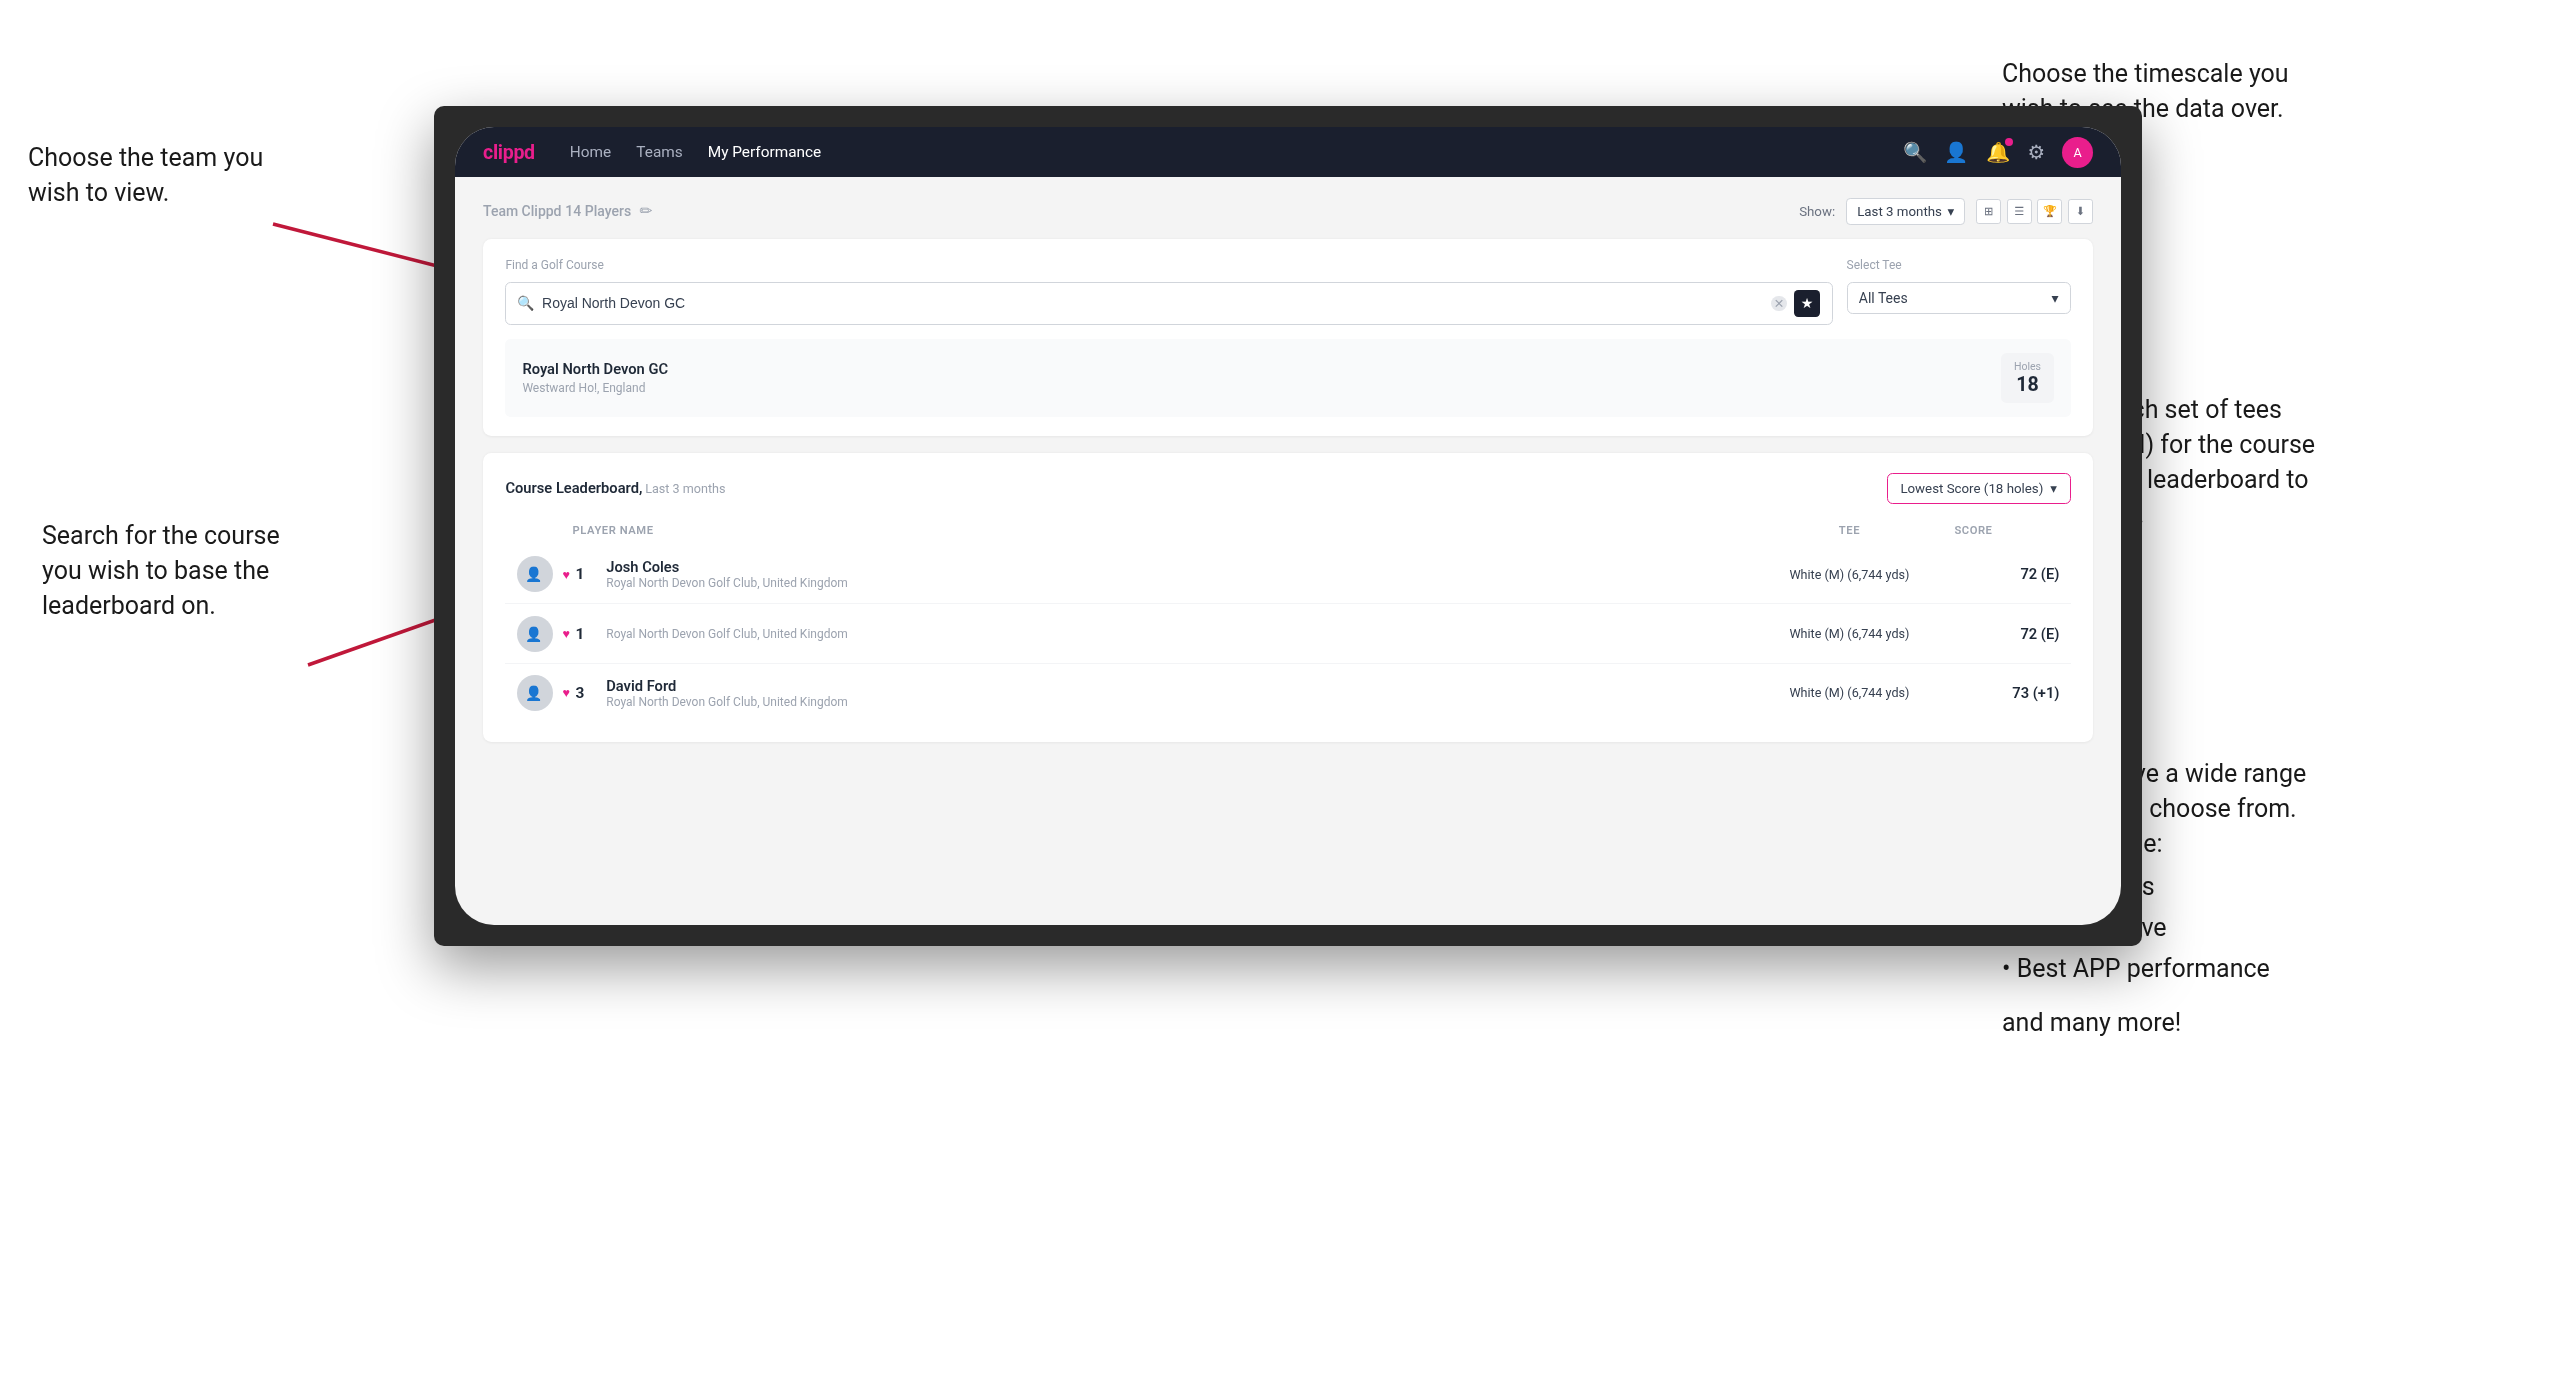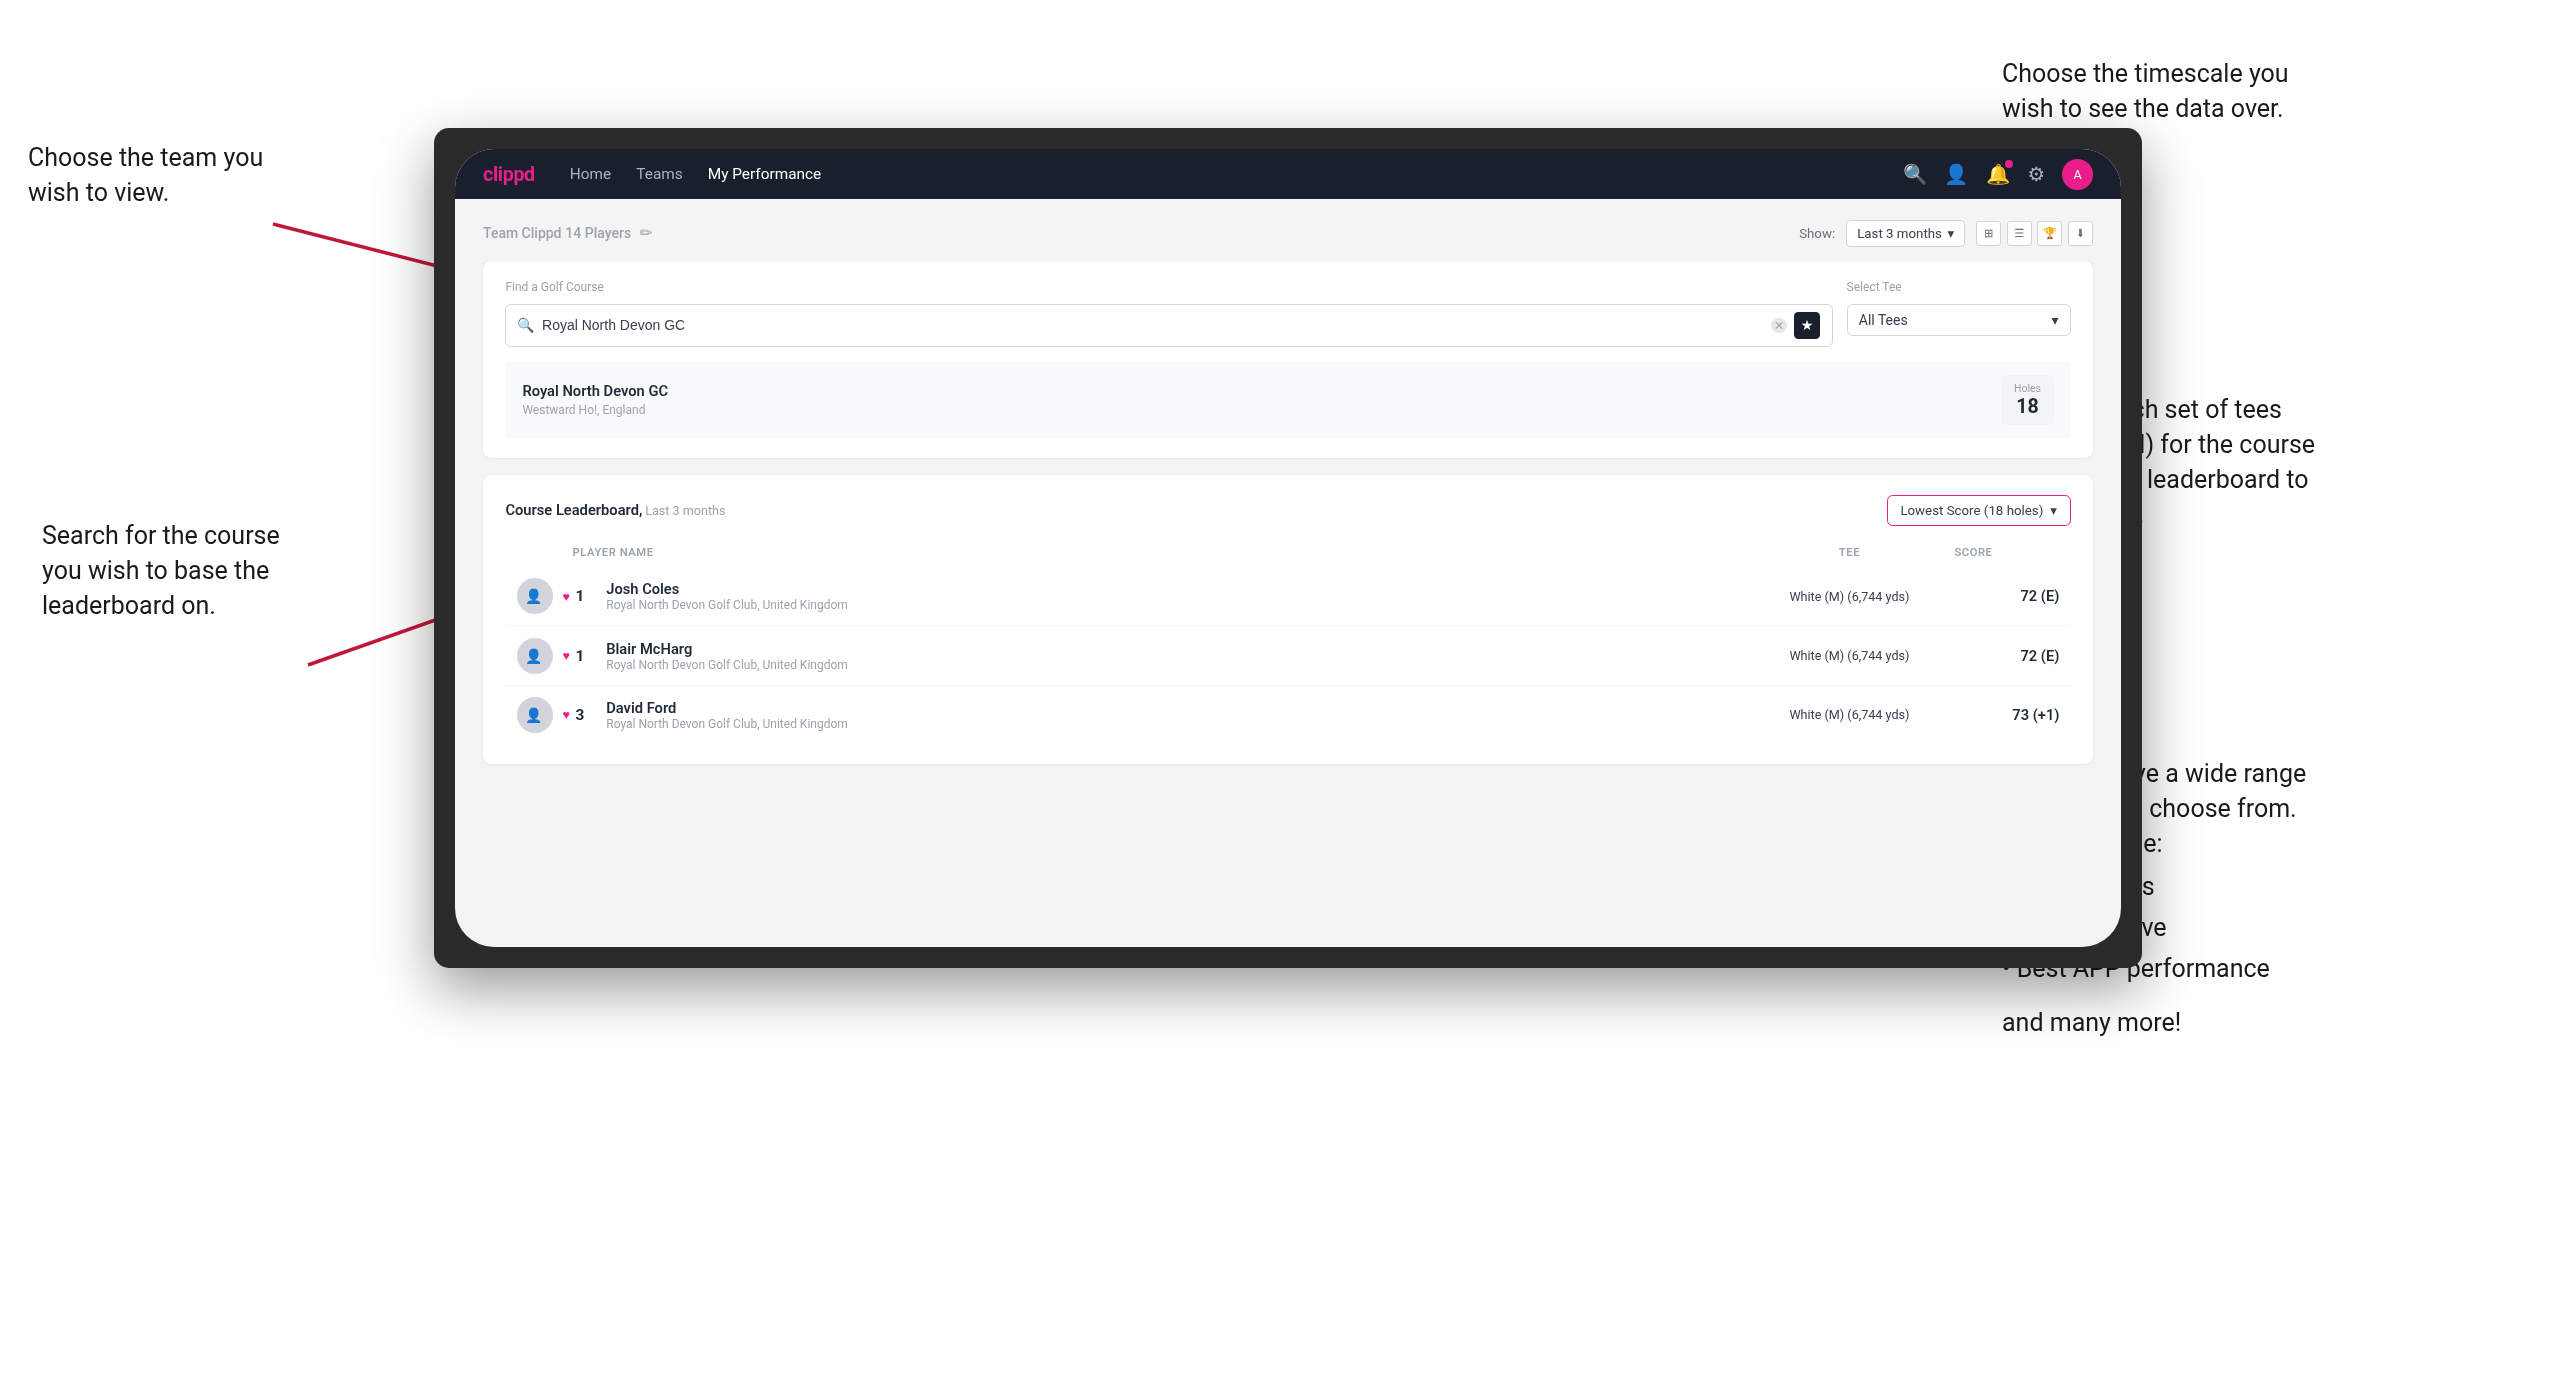--- a/index.html
+++ b/index.html
@@ -26,26 +26,26 @@
       position: absolute;
       top: 0; left: 0;
       width: 2576px;
       height: 1386px;
       pointer-events: none;
     }
 
     
     .ipad-frame {
       position: absolute;
-      top: 128px;
+      top: 106px;
       left: 434px;
       width: 1708px;
       height: 840px;
       background: #2a2a2a;
-      border-radius: 15px;
+      border-radius: 10px;
       box-shadow: 0 21px 56px rgba(0,0,0,0.4);
     }
 
     .ipad-screen {
       position: absolute;
       top: 21px;
       left: 21px;
       right: 21px;
       bottom: 21px;
       background: #f4f4f4;
@@ -660,21 +660,20 @@
           </div>
           <div class="player-tee">White (M) (6,744 yds)</div>
           <div class="player-score">72 (E)</div>
         </div>
 
         <div class="player-row">
           <div class="player-avatar">👤</div>
           <span class="heart-icon">♥</span>
           <span class="player-rank">1</span>
           <div class="player-info">
-            <div class="player-name">Blair McHarg</div>
             <div class="player-club">Royal North Devon Golf Club, United Kingdom</div>
           </div>
           <div class="player-tee">White (M) (6,744 yds)</div>
           <div class="player-score">72 (E)</div>
         </div>
 
         <div class="player-row">
           <div class="player-avatar">👤</div>
           <span class="heart-icon">♥</span>
           <span class="player-rank">3</span>

